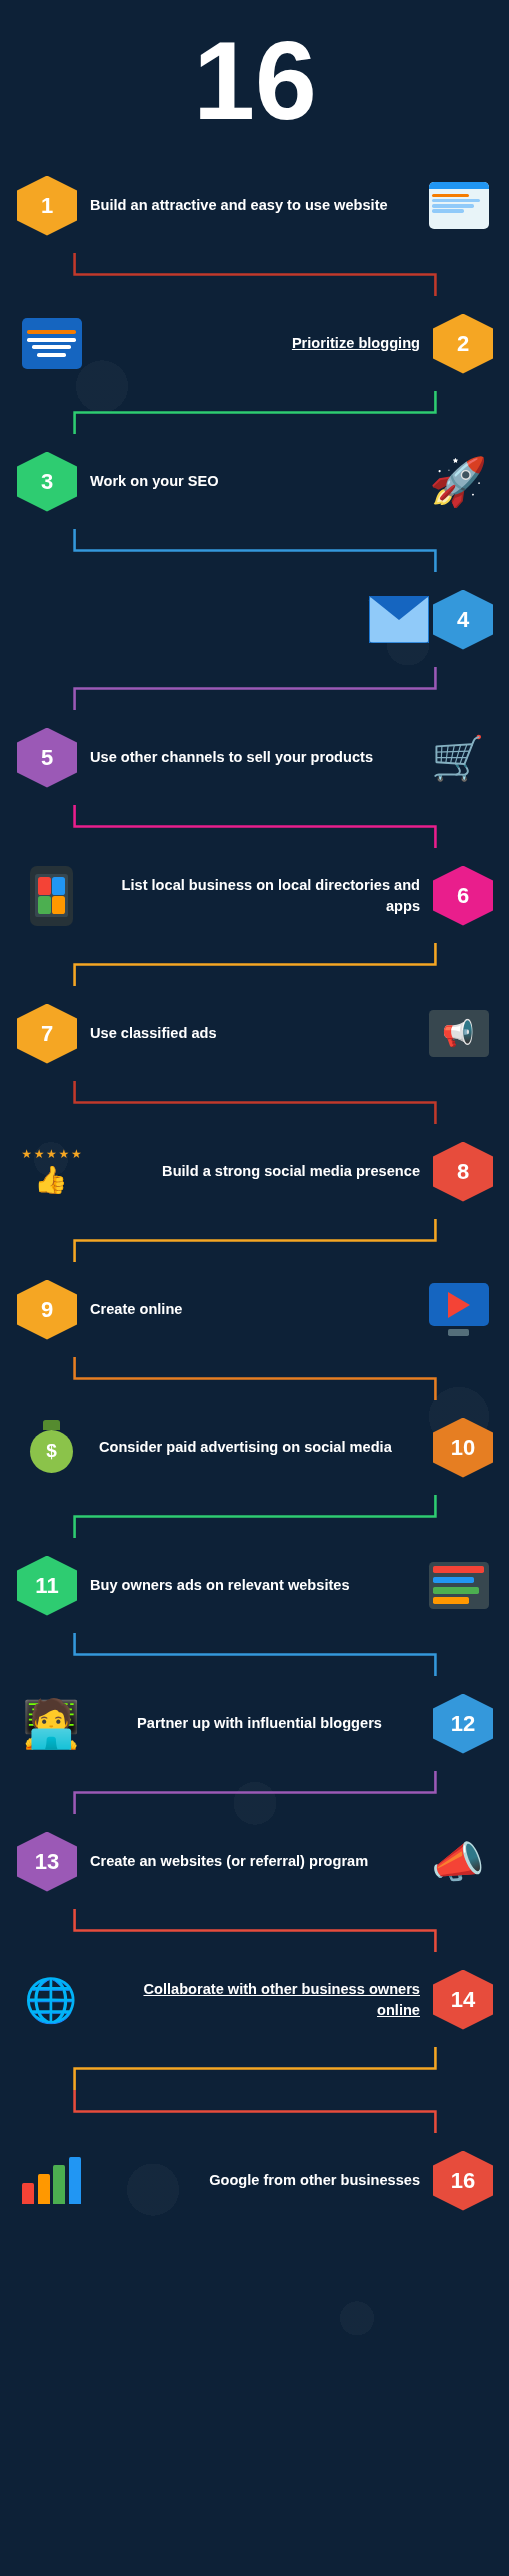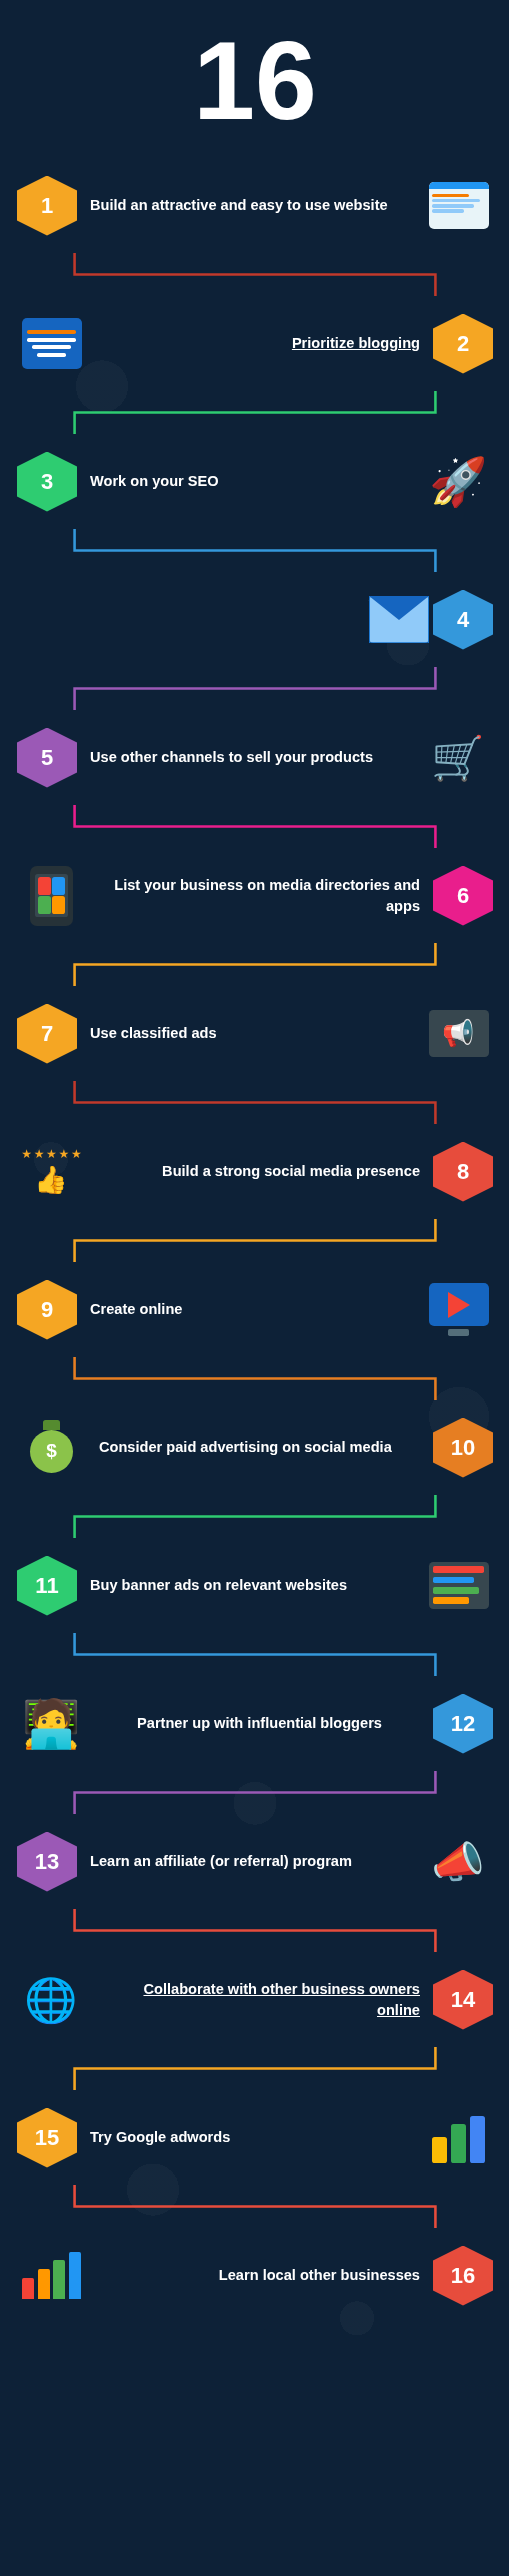--- a/index.html
+++ b/index.html
@@ -397,21 +397,21 @@
   </div>
 
   <svg class="connector-svg" height="43" viewBox="0 0 595 50" width="510">
     <path d="M 87 0 L 87 25 L 508 25 L 508 50" stroke="#e91e8c" stroke-width="3" fill="none"></path>
   </svg>
 
   <div class="item-row right">
     <div class="hexagon hex-pink">
       <span>6</span>
     </div>
-    <div class="item-text" style="text-align:right;">List your business on media directories and apps</div>
+    <div class="item-text" style="text-align:right;">List local business on local directories and apps</div>
     <div class="icon-container">
       <div class="icon-phone">
         <div class="screen">
           <div class="app"></div>
           <div class="app"></div>
           <div class="app"></div>
           <div class="app"></div>
         </div>
       </div>
     </div>
@@ -496,21 +496,21 @@
   </div>
 
   <svg class="connector-svg" height="43" viewBox="0 0 595 50" width="510">
     <path d="M 508 0 L 508 25 L 87 25 L 87 50" stroke="#2ecc71" stroke-width="3" fill="none"></path>
   </svg>
 
   <div class="item-row left">
     <div class="hexagon hex-green">
       <span>11</span>
     </div>
-    <div class="item-text">Buy banner ads on relevant websites</div>
+    <div class="item-text">Buy owners ads on relevant websites</div>
     <div class="icon-container">
       <div class="icon-banner">
         <div class="banner-line" style="background:#f44336; width:100%;"></div>
         <div class="banner-line" style="background:#2196f3; width:80%;"></div>
         <div class="banner-line" style="background:#4caf50; width:90%;"></div>
         <div class="banner-line" style="background:#ff9800; width:70%;"></div>
       </div>
     </div>
   </div>
 
@@ -529,21 +529,21 @@
   </div>
 
   <svg class="connector-svg" height="43" viewBox="0 0 595 50" width="510">
     <path d="M 508 0 L 508 25 L 87 25 L 87 50" stroke="#9b59b6" stroke-width="3" fill="none"></path>
   </svg>
 
   <div class="item-row left">
     <div class="hexagon hex-purple">
       <span>13</span>
     </div>
-    <div class="item-text">Learn an affiliate (or referral) program</div>
+    <div class="item-text">Create an websites (or referral) program</div>
     <div class="icon-container">
       <div style="font-size:43px;">📣</div>
     </div>
   </div>
 
   <svg class="connector-svg" height="43" viewBox="0 0 595 50" width="510">
     <path d="M 87 0 L 87 25 L 508 25 L 508 50" stroke="#e74c3c" stroke-width="3" fill="none"></path>
   </svg>
 
   <div class="item-row right">
@@ -553,44 +553,30 @@
     <div class="item-text" style="text-align:right;text-decoration:underline;">Collaborate with other business owners online</div>
     <div class="icon-container">
       <div style="font-size:43px;">🌐</div>
     </div>
   </div>
 
   <svg class="connector-svg" height="43" viewBox="0 0 595 50" width="510">
     <path d="M 508 0 L 508 25 L 87 25 L 87 50" stroke="#f5a623" stroke-width="3" fill="none"></path>
   </svg>
 
-  <div class="item-row left">
-    <div class="hexagon hex-gold">
-      <span>15</span>
-    </div>
-    <div class="item-text">Try Google adwords</div>
-    <div class="icon-container">
-
-      <div style="display:flex; gap:3.4px; align-items:flex-end; height:51px;">
-        <div style="width:15.4px; height:26px; background:#fbbc05; border-radius:2.6px;"></div>
-        <div style="width:15.4px; height:39px; background:#34a853; border-radius:2.6px;"></div>
-        <div style="width:15.4px; height:47px; background:#4285f4; border-radius:2.6px;"></div>
-      </div>
-    </div>
-  </div>
 
   <svg class="connector-svg" height="43" viewBox="0 0 595 50" width="510">
     <path d="M 87 0 L 87 25 L 508 25 L 508 50" stroke="#e74c3c" stroke-width="3" fill="none"></path>
   </svg>
 
   <div class="item-row right" style="padding-bottom:26px;">
     <div class="hexagon hex-red">
       <span>16</span>
     </div>
-    <div class="item-text" style="text-align:right;">Learn local other businesses</div>
+    <div class="item-text" style="text-align:right;">Google from other businesses</div>
     <div class="icon-container">
       <div class="icon-chart">
         <div class="bar" style="height:21.4px; background:#f44336;"></div>
         <div class="bar" style="height:30px; background:#ff9800;"></div>
         <div class="bar" style="height:39px; background:#4caf50;"></div>
         <div class="bar" style="height:47px; background:#2196f3;"></div>
       </div>
     </div>
   </div>
 

